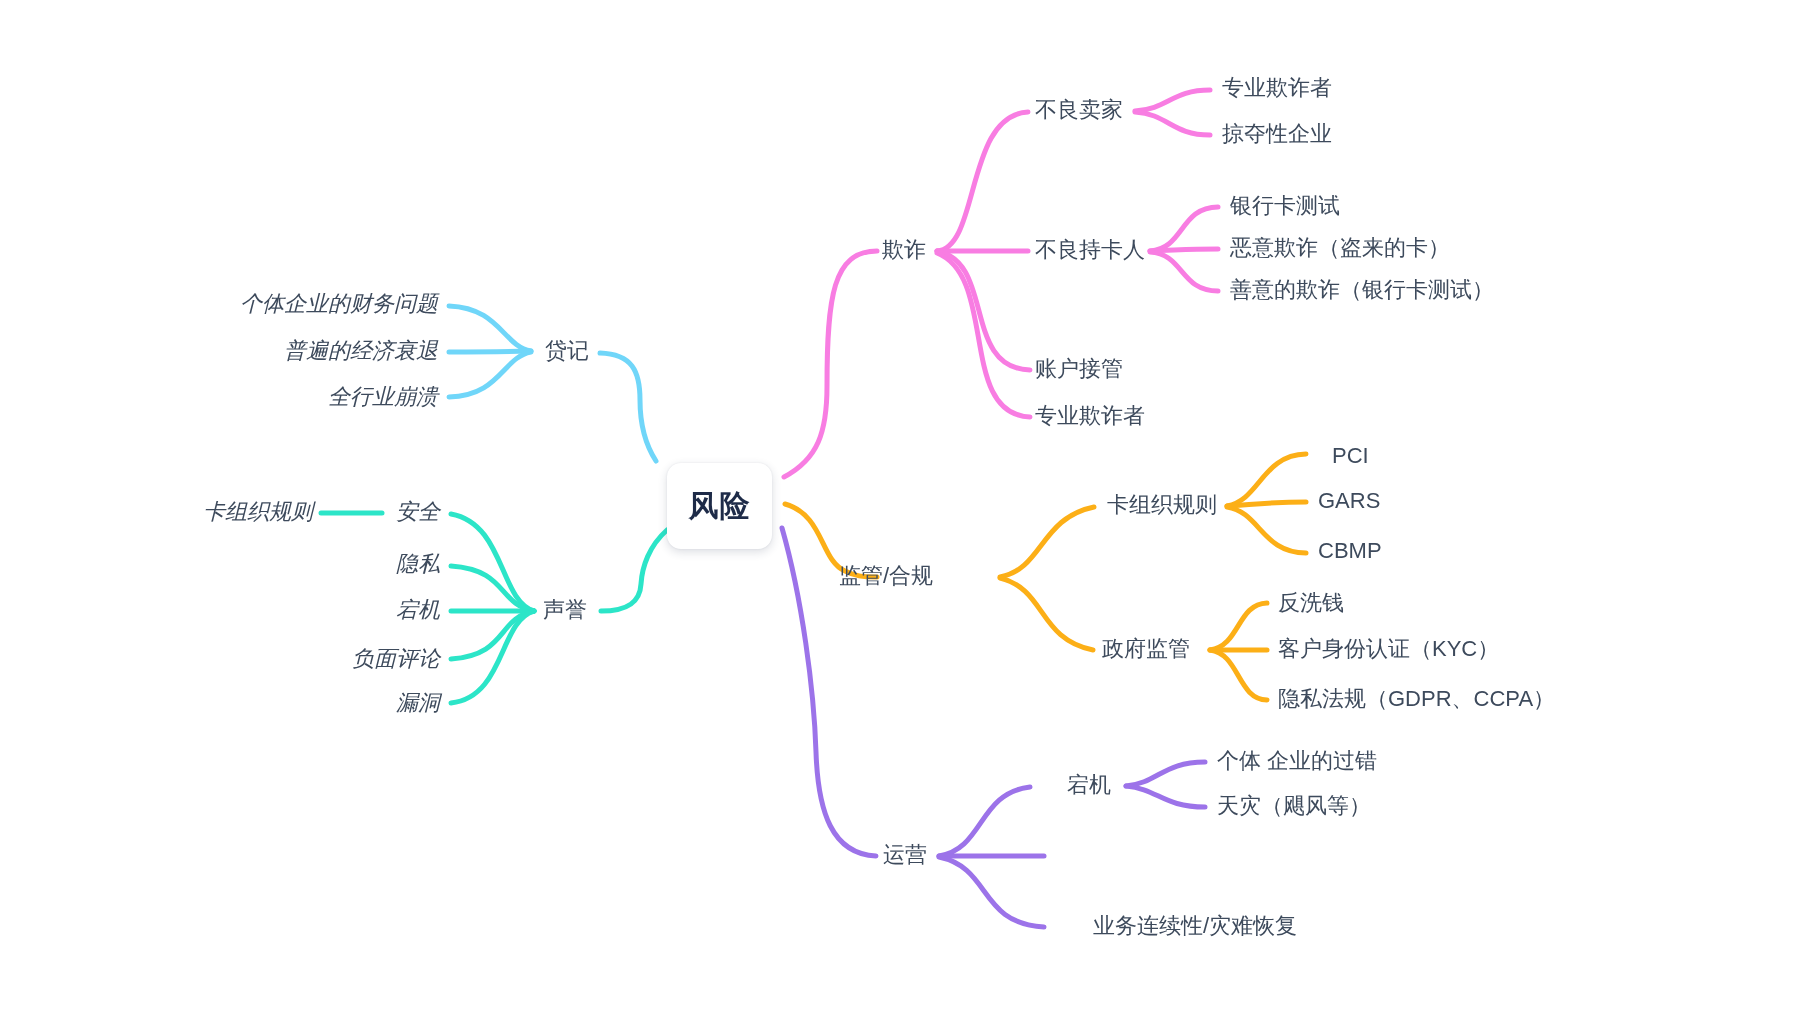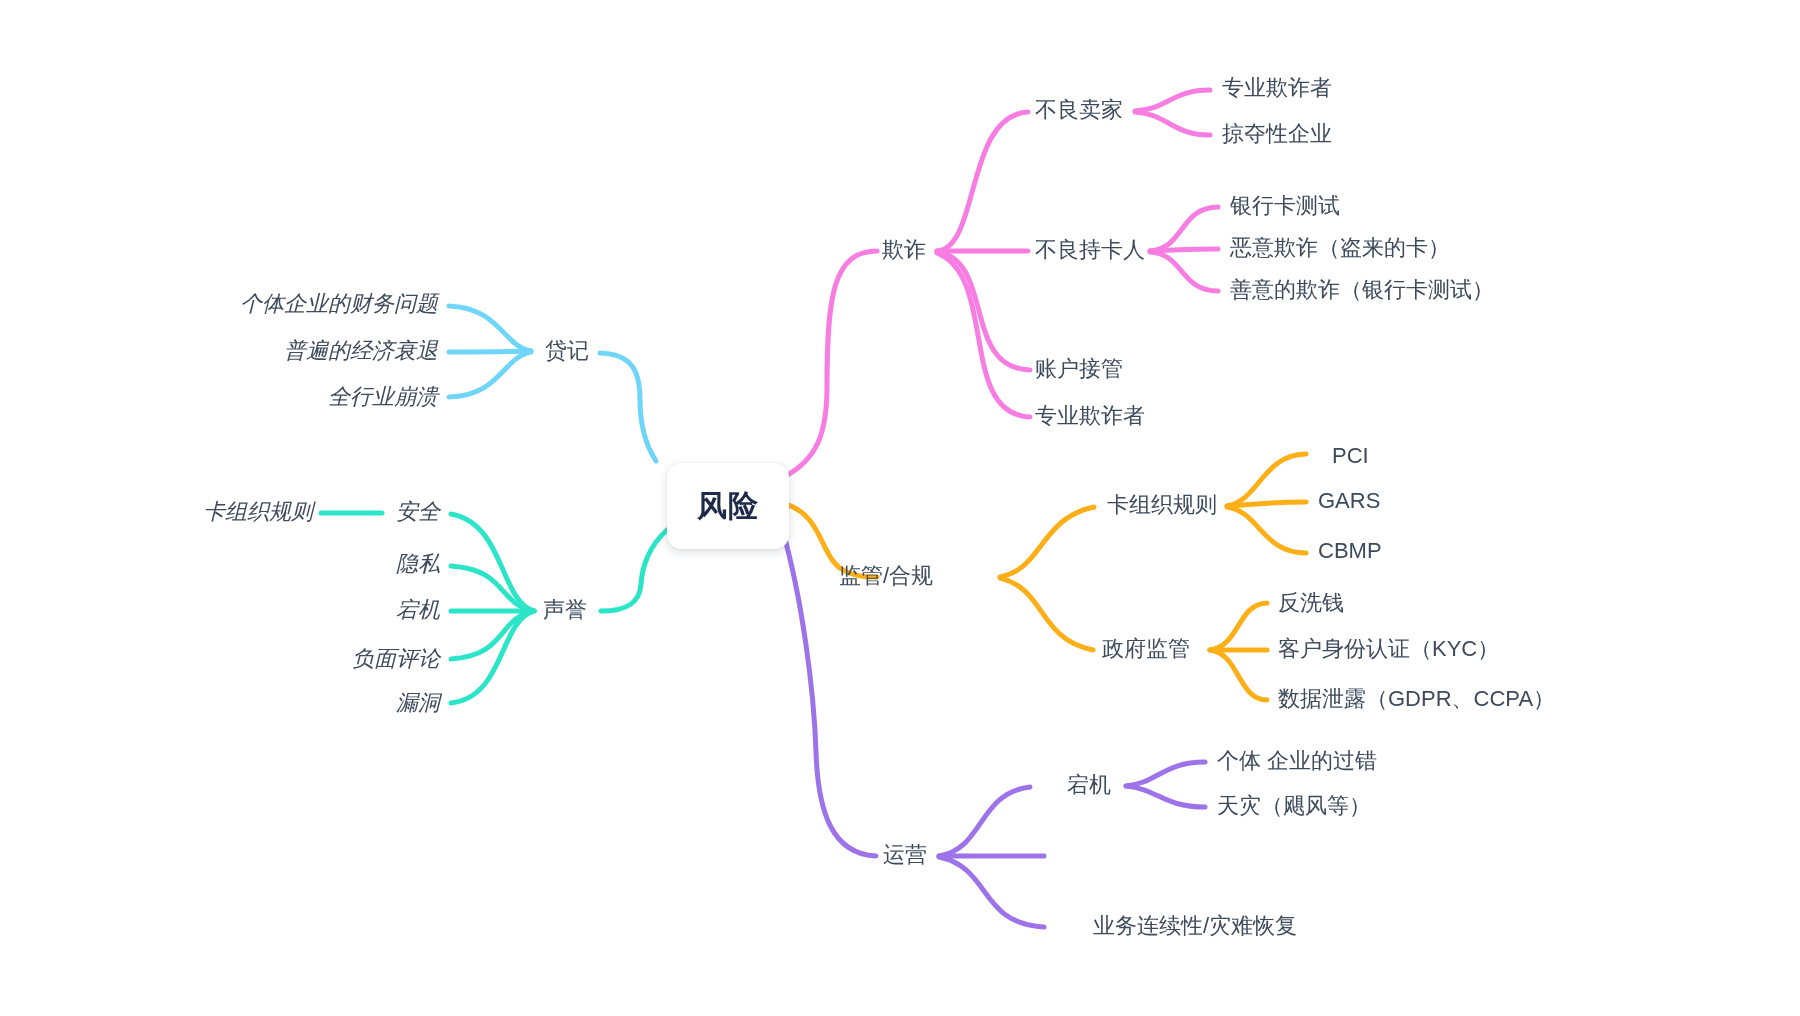--- a/index.html
+++ b/index.html
@@ -17,21 +17,21 @@
     white-space:nowrap;
     font-size:22px;
     color:#3d4a5c;
     transform:translateY(-52%);
     line-height:1.2;
     cursor:default;
   }
   .ra{transform:translate(-100%,-52%);font-style:italic;}
   .root-box{
     position:absolute;
-    left:667px;top:463px;width:122px;height:86px;
+    left:667px;top:463px;width:105px;height:86px;
     background:#ffffff;
     border-radius:14px;
     box-shadow:0 3px 10px rgba(40,50,80,0.16), 0 0 2px rgba(40,50,80,0.10);
     display:flex;align-items:center;justify-content:center;
   }
   .root-box span{
     font-size:30px;font-weight:bold;color:#1e2b48;letter-spacing:1px;
   }
 </style>
 </head>
@@ -112,21 +112,21 @@
   <div class="label ra" style="left:440px;top:704px">漏洞</div>
 
   <div class="label" style="left:839px;top:577px">监管/合规</div>
   <div class="label" style="left:1107px;top:506px">卡组织规则</div>
   <div class="label" style="left:1332px;top:457px">PCI</div>
   <div class="label" style="left:1318px;top:502px">GARS</div>
   <div class="label" style="left:1318px;top:552px">CBMP</div>
   <div class="label" style="left:1102px;top:650px">政府监管</div>
   <div class="label" style="left:1278px;top:604px">反洗钱</div>
   <div class="label" style="left:1278px;top:650px">客户身份认证（KYC）</div>
-  <div class="label" style="left:1278px;top:700px">数据泄露（GDPR、CCPA）</div>
+  <div class="label" style="left:1278px;top:700px">隐私法规（GDPR、CCPA）</div>
 
   <div class="label" style="left:883px;top:856px">运营</div>
   <div class="label" style="left:1067px;top:786px">宕机</div>
   <div class="label" style="left:1217px;top:762px">个体 企业的过错</div>
   <div class="label" style="left:1217px;top:807px">天灾（飓风等）</div>
   <div class="label" style="left:1093px;top:927px">业务连续性/灾难恢复</div>
 
 </div>
 
 </body></html>

